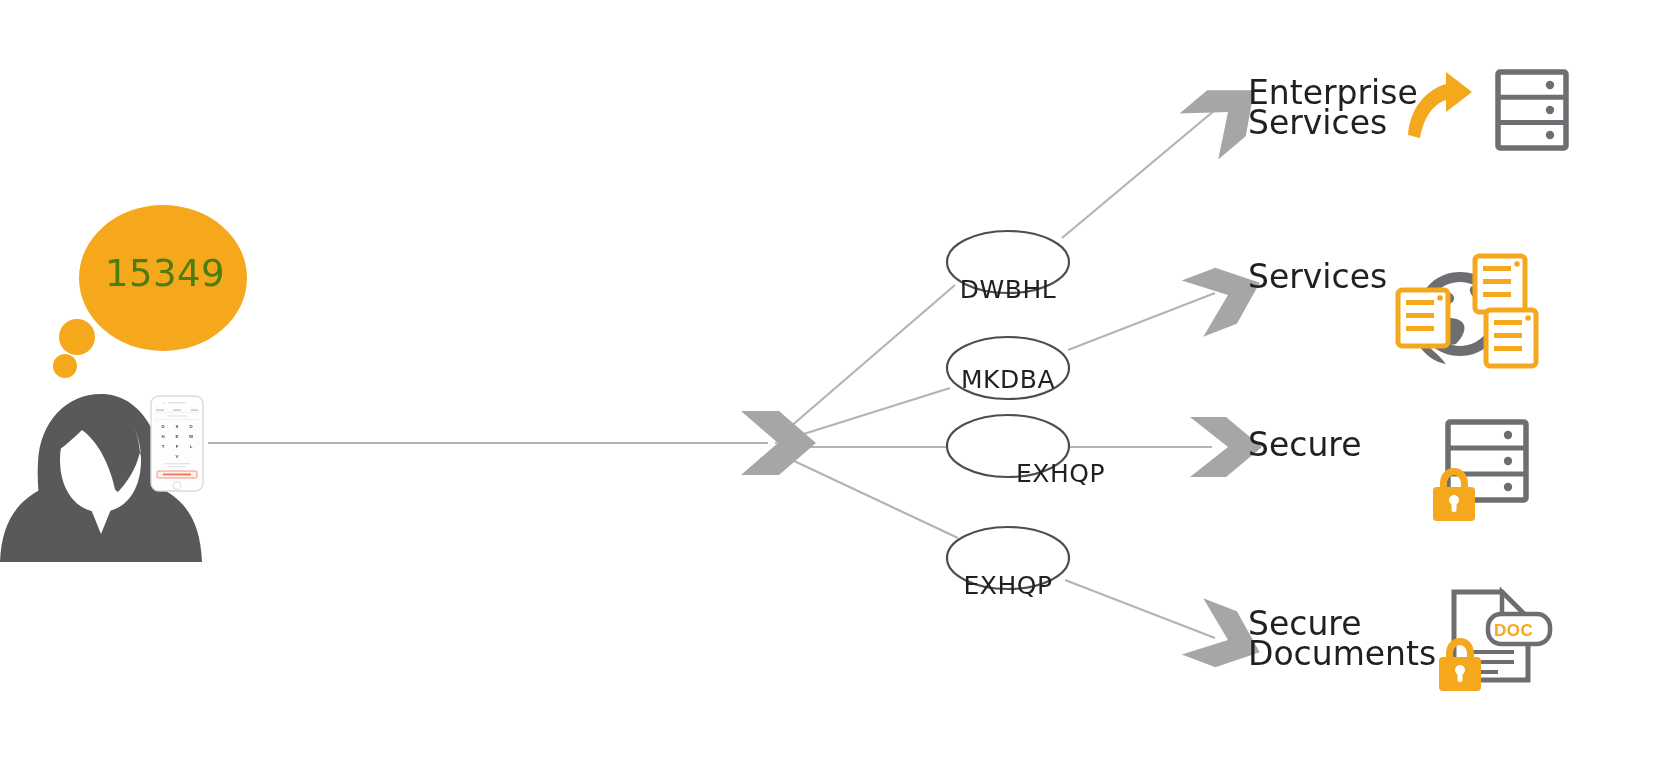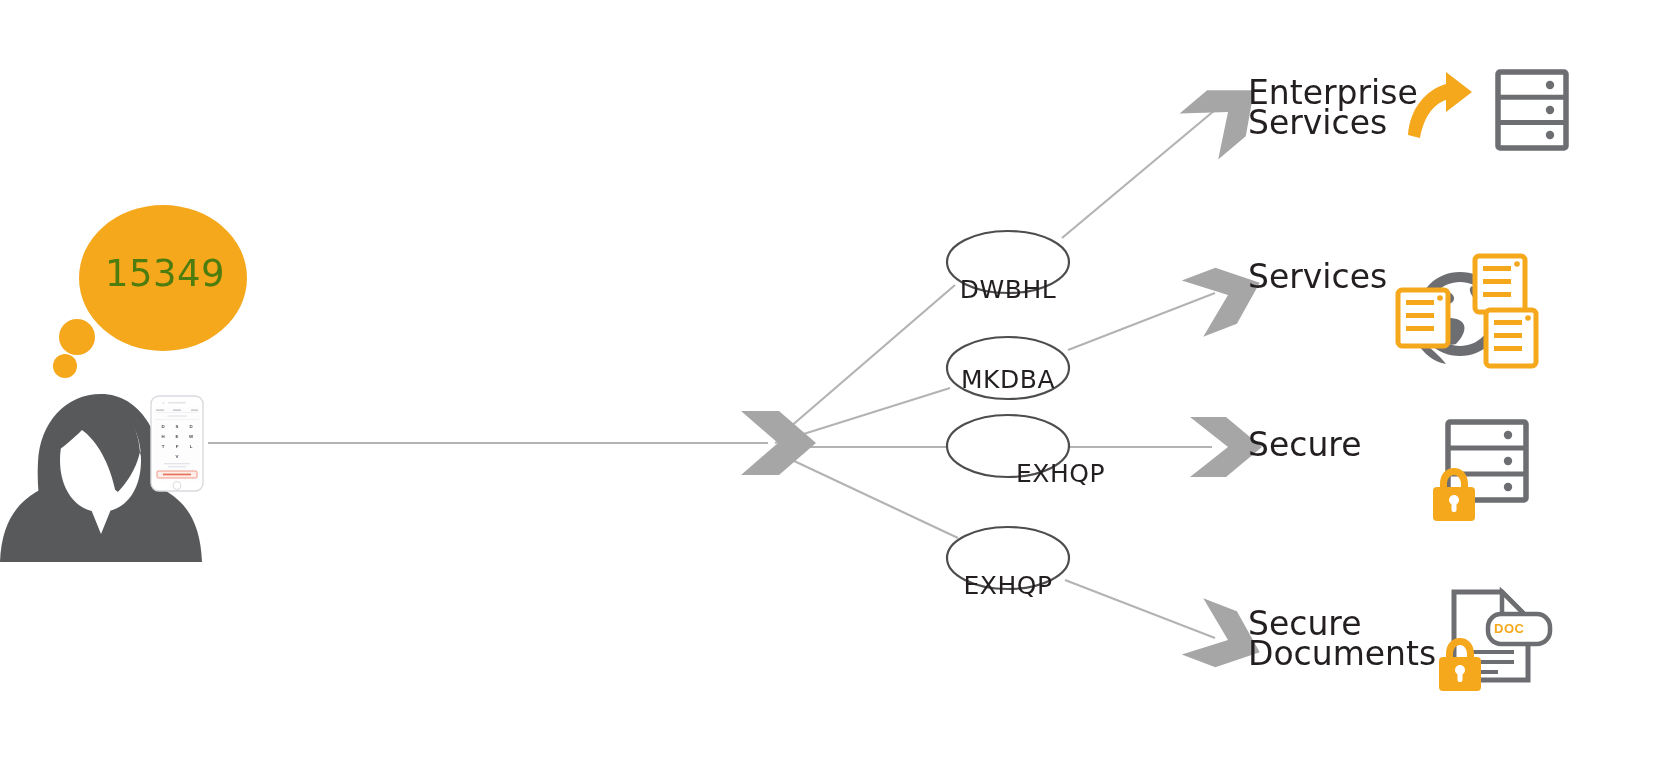--- a/index.html
+++ b/index.html
@@ -59,21 +59,21 @@
     font-size: 4.4px;
     color: #4a4a55;
     font-family: "Liberation Sans", sans-serif;
     font-weight: bold;
     text-align: center;
     width: 14px;
     letter-spacing: 0;
   }
   .doc-badge-text {
     position: absolute;
-    font-size: 13px;
+    font-size: 17px;
     font-weight: bold;
     color: #F5A81C;
     font-family: "Liberation Sans", sans-serif;
     letter-spacing: 0.5px;
   }
 </style>
 </head>
 <body>
 
 <div id="canvas">

